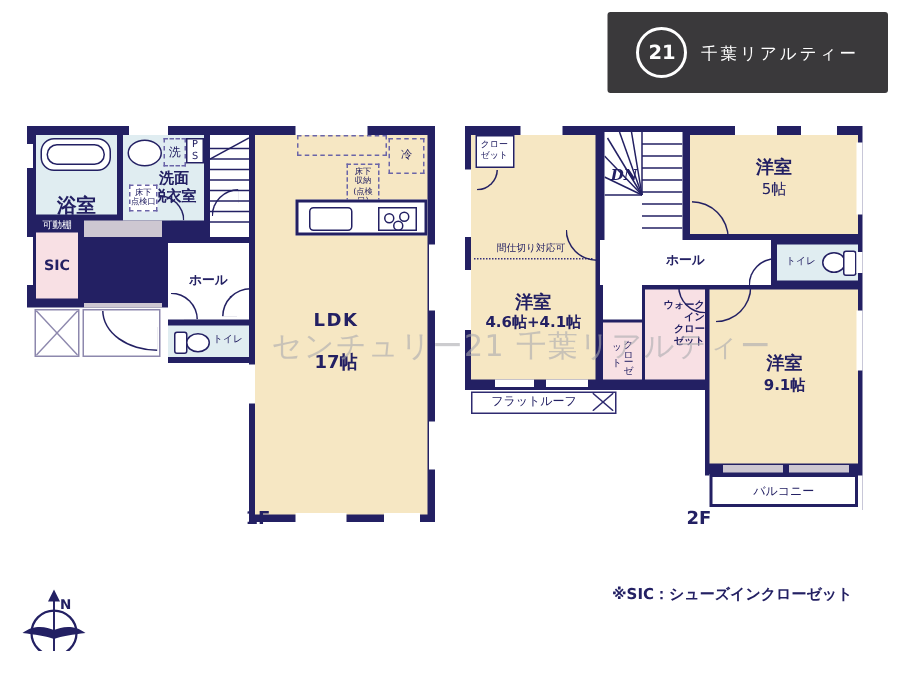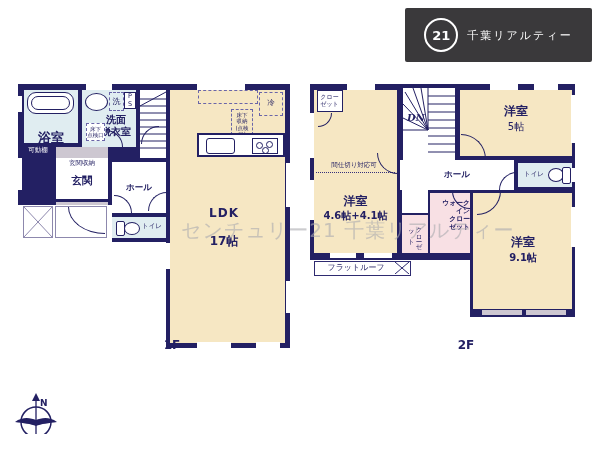--- a/index.html
+++ b/index.html
@@ -82,26 +82,25 @@
             <line x1="0" y1="44" x2="26" y2="44"></line>
           <line x1="0" y1="51" x2="26" y2="51"></line>
             <line x1="0" y1="58" x2="26" y2="58"></line>
           <line x1="0" y1="16" x2="26" y2="2"></line>
         </g>
       </svg>
     </div>
     <div class="lbl serifit" style="left:122px;top:75px;width:26px;font-size:10px;">UP</div>
 
     <div class="lbl" style="left:6px;top:63px;width:28px;font-size:6.5px;color:#fff;">可動棚</div>
+    <div class="r pink" style="left:6px;top:71px;width:28px;height:44px;">
+      <div class="lbl" style="left:0;top:17px;width:28px;font-size:9.5px;font-weight:600;">SIC</div>
+    </div>
 
     <div class="r silver" style="left:38px;top:63px;width:52px;height:11px;"></div>
-    <div class="r white" style="left:38px;top:74px;width:52px;height:41px;">
-      <div class="lbl" style="left:0;top:2px;width:52px;font-size:6.5px;">玄関収納</div>
-      <div class="lbl" style="left:0;top:16px;width:52px;font-size:10.5px;font-weight:600;">玄関</div>
-    </div>
     <div class="r silver" style="left:38px;top:118px;width:52px;height:3px;"></div>
 
     <div class="r white" style="left:94px;top:78px;width:54px;height:51px;">
       <div class="lbl" style="left:4px;top:20px;width:46px;font-size:8.5px;font-weight:600;">ホール</div>
       <div class="arc atr" style="left:2px;top:33px;width:17px;height:17px;"></div>
     </div>
     <div class="r blue" style="left:94px;top:133px;width:54px;height:21px;">
       <div class="r white" style="left:4px;top:4px;width:7px;height:13px;border:1px solid #232063;border-radius:2px;"></div>
       <div class="r white" style="left:12px;top:5px;width:14px;height:11px;border:1px solid #232063;border-radius:50%;"></div>
       <div class="lbl" style="left:28px;top:6px;width:24px;font-size:6.5px;">トイレ</div>
@@ -231,20 +230,23 @@
     <div class="arc abr" style="left:167px;top:107px;width:23px;height:23px;"></div>
 
     <div class="r white" style="left:4px;top:177px;width:97px;height:15px;border:1.4px solid #2e2a70;box-sizing:border-box;">
       <div class="lbl" style="left:2px;top:1px;width:78px;font-size:8px;">フラットルーフ</div>
       <svg width="14" height="12" style="position:absolute;right:1px;top:0;">
         <line x1="0" y1="0" x2="14" y2="12" stroke="#2e2a70" stroke-width="1"></line>
         <line x1="14" y1="0" x2="0" y2="12" stroke="#2e2a70" stroke-width="1"></line>
       </svg>
     </div>
 
+    <div class="r white" style="left:163px;top:232px;width:99px;height:22px;border:2px solid #232063;box-sizing:border-box;">
+      <div class="lbl" style="left:0;top:5px;width:95px;font-size:8px;">バルコニー</div>
+    </div>
     <div class="r silver" style="left:172px;top:226px;width:40px;height:5px;"></div>
     <div class="r silver" style="left:216px;top:226px;width:40px;height:5px;"></div>
 
     <div class="r win" style="left:37px;top:0;width:28px;height:6px;"></div>
     <div class="r win" style="left:180px;top:0;width:28px;height:6px;"></div>
     <div class="r win" style="left:224px;top:0;width:24px;height:6px;"></div>
     <div class="r win" style="left:0;top:29px;width:4px;height:45px;"></div>
     <div class="r win" style="left:0;top:96px;width:4px;height:40px;"></div>
     <div class="r win" style="left:20px;top:169px;width:26px;height:5px;"></div>
     <div class="r win" style="left:54px;top:169px;width:28px;height:5px;"></div>
@@ -259,14 +261,15 @@
   <div class="r" style="left:12px;top:390px;width:48px;height:54px;">
     <svg width="48" height="54">
       <circle cx="24" cy="32" r="15" stroke="#232063" stroke-width="1.5" fill="none"></circle>
       <line x1="24" y1="50" x2="24" y2="8" stroke="#232063" stroke-width="1.3"></line>
       <polygon points="24,3 20,11 28,11" fill="#232063"></polygon>
       <path d="M3,32 C11,26 19,28 24,30 C29,28 37,26 45,32 C37,33 29,34 24,36 C19,34 11,33 3,32 Z" fill="#232063"></path>
       <text x="28" y="16" font-size="9" font-weight="bold" fill="#232063" font-family="DejaVu Sans, sans-serif">N</text>
     </svg>
   </div>
 
+  <div class="lbl" style="left:408px;top:391px;width:184px;font-size:10px;text-align:left;font-weight:600;">※SIC：シューズインクローゼット</div>
 
 </div>
 
 </body></html>

